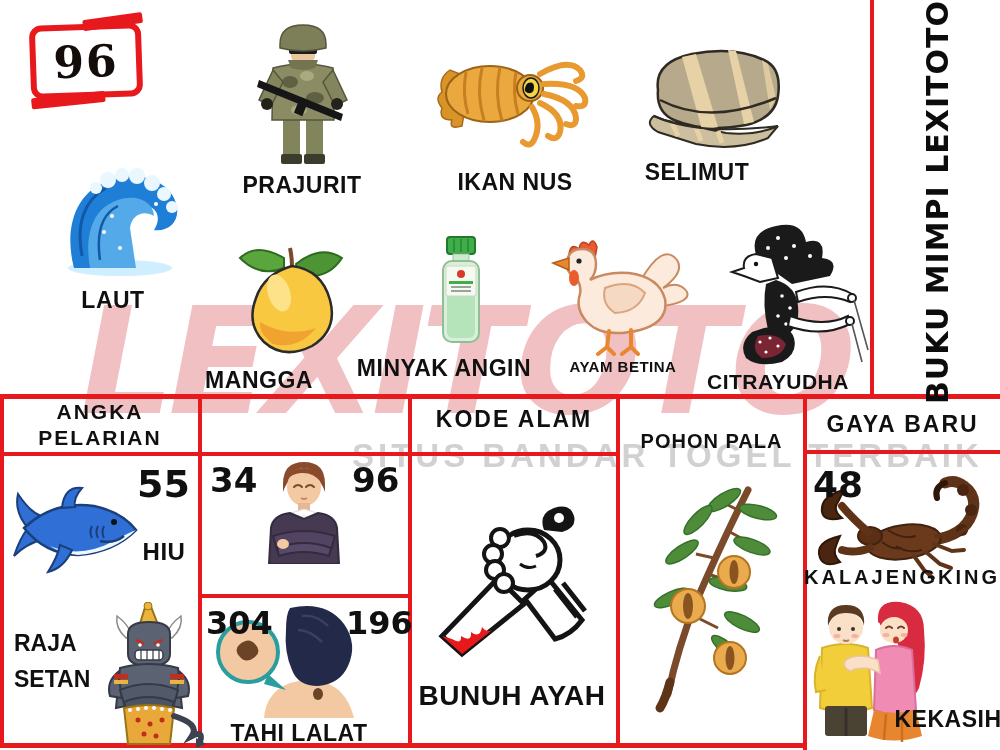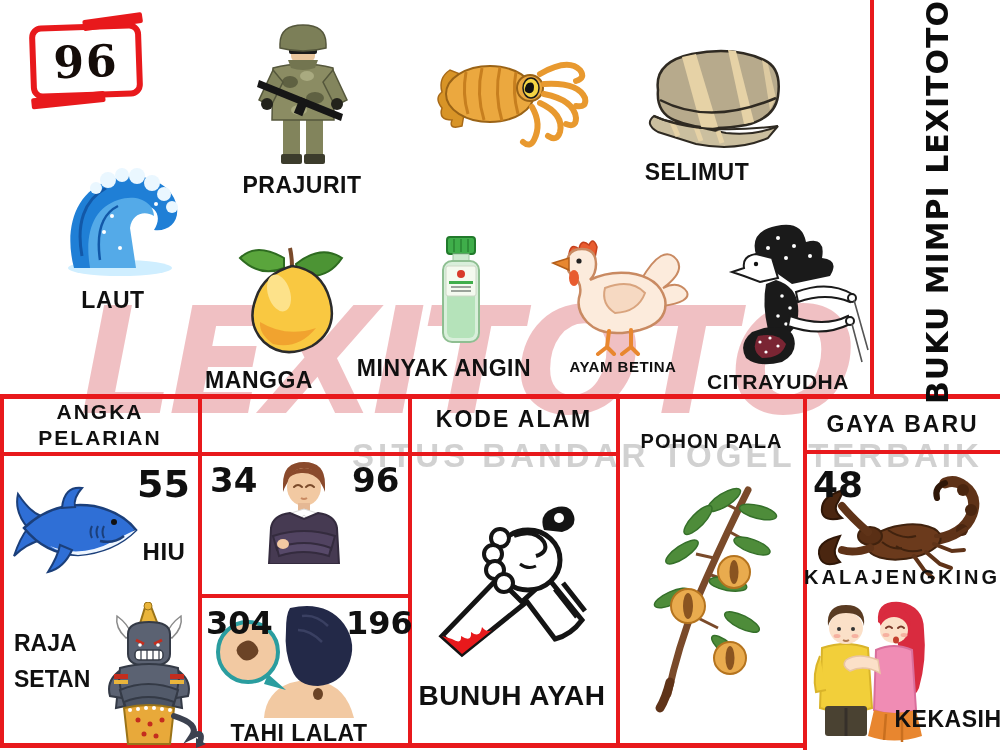--- a/index.html
+++ b/index.html
@@ -204,20 +204,21 @@
       <g fill="#fff">
           <circle cx="62" cy="122" r="1.6"></circle>
           <circle cx="72" cy="118" r="1.6"></circle>
           <circle cx="80" cy="126" r="1.6"></circle>
           <circle cx="68" cy="132" r="1.6"></circle>
         </g>
     </svg>
   </div>
 
   <div class="lbl" style="left:302px;top:172px;font-size:23px">PRAJURIT</div>
+  <div class="lbl" style="left:515px;top:169px;font-size:23px">IKAN NUS</div>
   <div class="lbl" style="left:697px;top:159px;font-size:23px">SELIMUT</div>
   <div class="lbl" style="left:113px;top:287px;font-size:23px">LAUT</div>
   <div class="lbl" style="left:259px;top:367px;font-size:23px">MANGGA</div>
   <div class="lbl" style="left:444px;top:355px;font-size:23px">MINYAK ANGIN</div>
   <div class="lbl" style="left:623px;top:358px;font-size:15px">AYAM BETINA</div>
   <div class="lbl" style="left:778px;top:370px;font-size:21px">CITRAYUDHA</div>
 
   <div class="rl" style="left:0;top:394px;width:1000px;height:5px"></div>
   <div class="rl" style="left:0;top:452px;width:620px;height:4px"></div>
   <div class="rl" style="left:803px;top:450px;width:197px;height:4px"></div>

